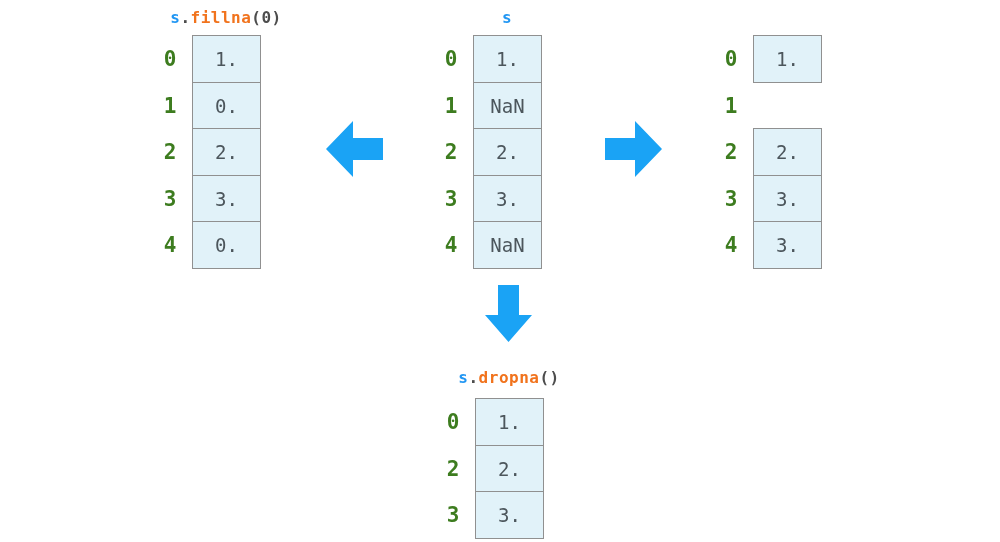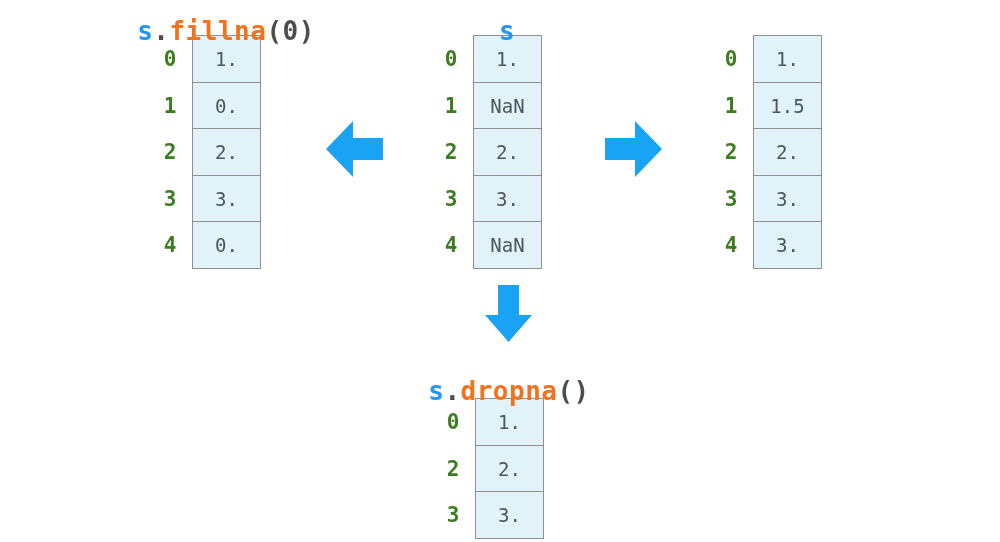--- a/index.html
+++ b/index.html
@@ -7,25 +7,25 @@
     position: relative;
     width: 1000px;
     height: 542px;
     background: var(--background, #ffffff);
     font-family: "DejaVu Sans Mono", monospace;
     overflow: hidden;
   }
   .block { position: absolute; }
   .title {
     position: absolute;
-    top: 17px;
+    top: 4px;
     left: 71px;
     transform: translateX(-50%);
     white-space: nowrap;
-    font-size: 26px;
+    font-size: 16px;
     font-weight: bold;
     letter-spacing: 0.5px;
     line-height: 28px;
   }
   .c-obj    { color: var(--code-blue, #2196f3); }
   .c-method { color: var(--code-orange, #f1731d); }
   .c-dark   { color: var(--code-dark, #4d4d4d); }
   .rows { margin-top: 35px; }
   .rows.lower { margin-top: 38px; }
   .row { display: flex; align-items: center; height: 48px; }
@@ -131,23 +131,20 @@
   <div class="block" style="left:716px; top:0;">
     <div class="rows">
       <div class="row">
         <span class="idx">0</span>
         <div class="cell">
             <span class="val">1.</span>
           </div>
       </div>
       <div class="row">
         <span class="idx">1</span>
-        <div class="cell">
-            <span class="val">1.5</span>
-          </div>
       </div>
       <div class="row">
         <span class="idx">2</span>
         <div class="cell">
             <span class="val">2.</span>
           </div>
       </div>
       <div class="row">
         <span class="idx">3</span>
         <div class="cell">

